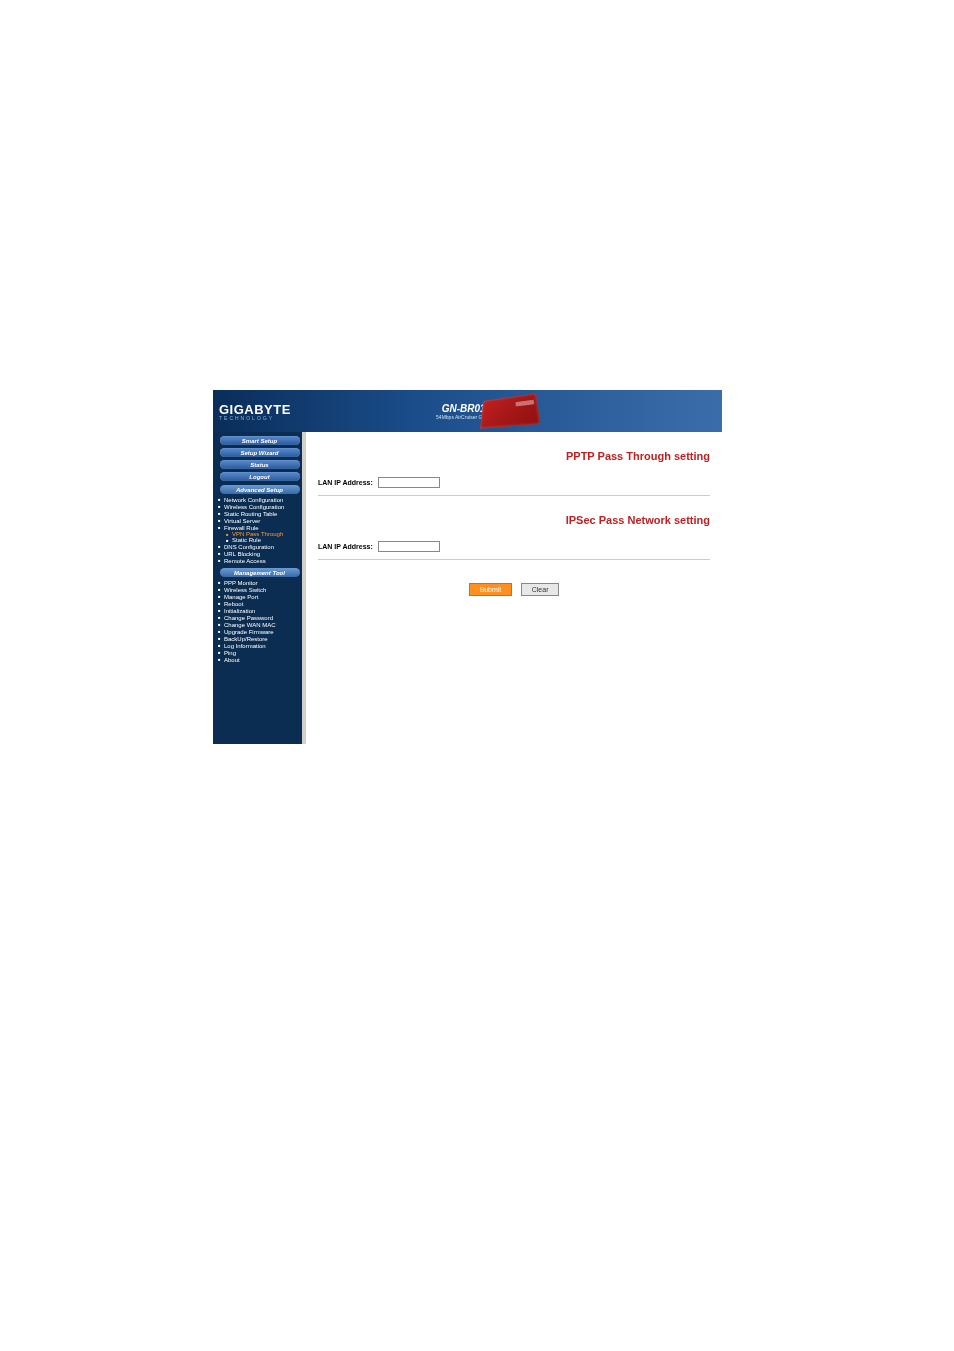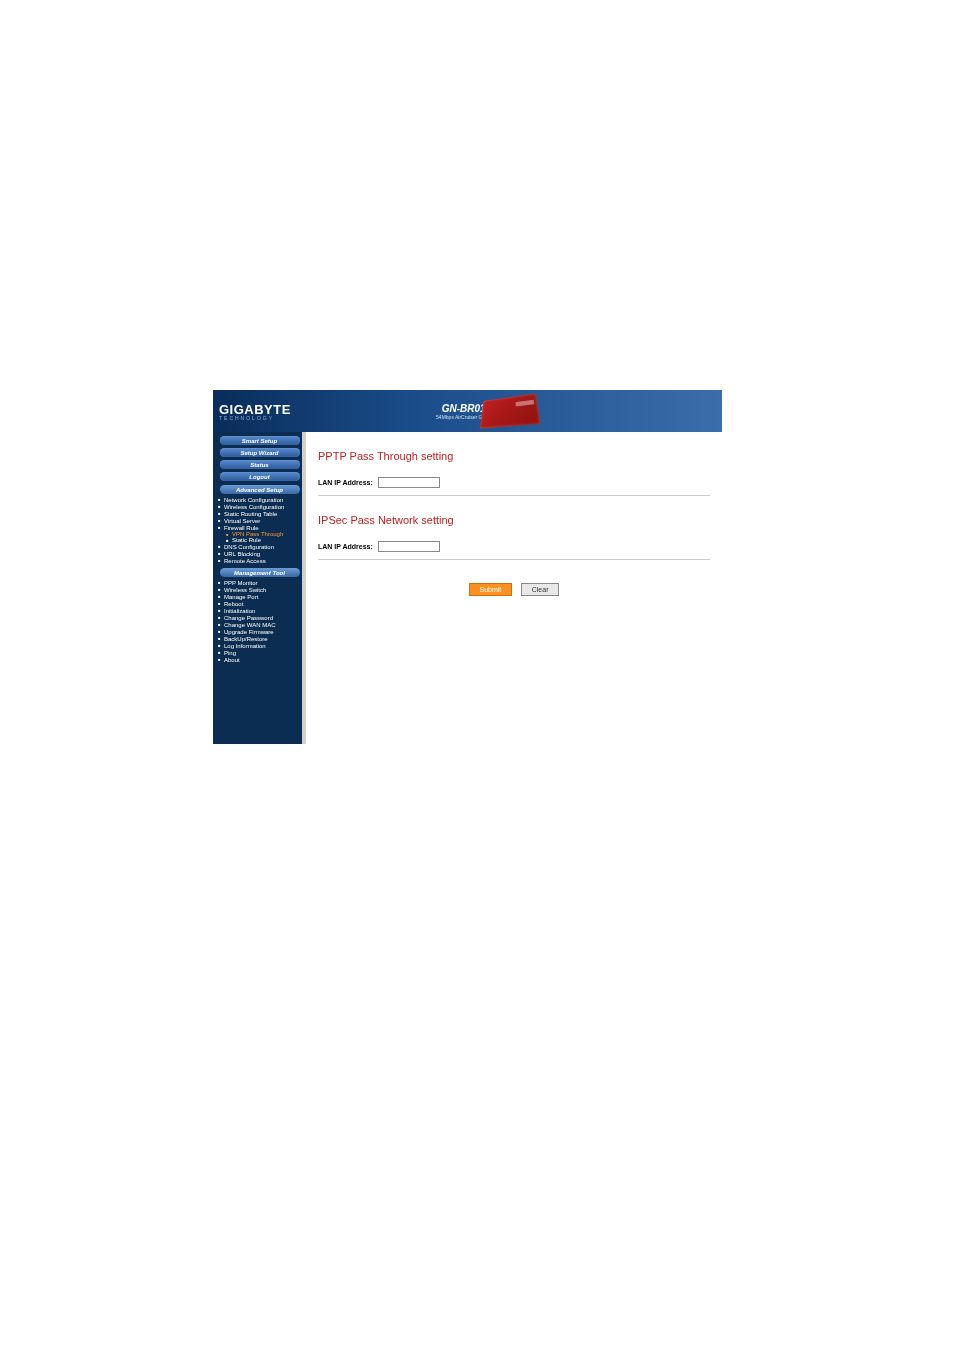--- a/index.html
+++ b/index.html
@@ -166,24 +166,24 @@
     }
     .nav-sub.active {
       color: #ff9830;
     }
     .content {
       flex: 1;
       background: #fff;
       padding: 18px 12px;
     }
     .section-title {
-      text-align: left;
+      text-align: right;
       color: #c02020;
       font-size: 11px;
-      font-weight: normal;
+      font-weight: bold;
       margin-bottom: 12px;
     }
     .form-row {
       display: flex;
       align-items: center;
       padding: 3px 0;
     }
     .form-label {
       font-size: 7px;
       font-weight: bold;

